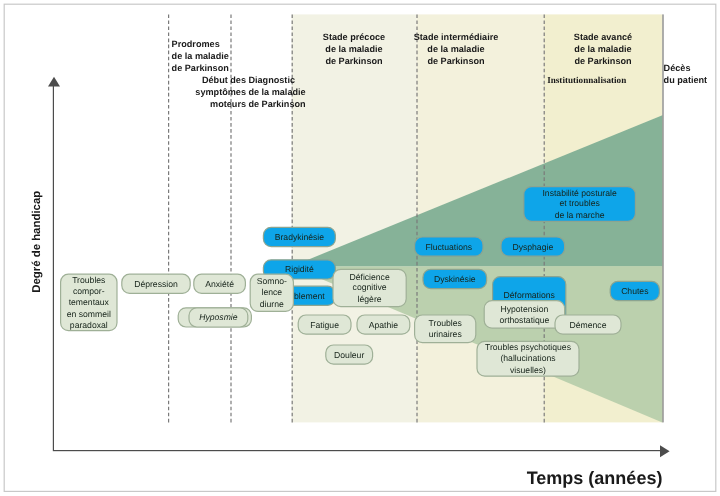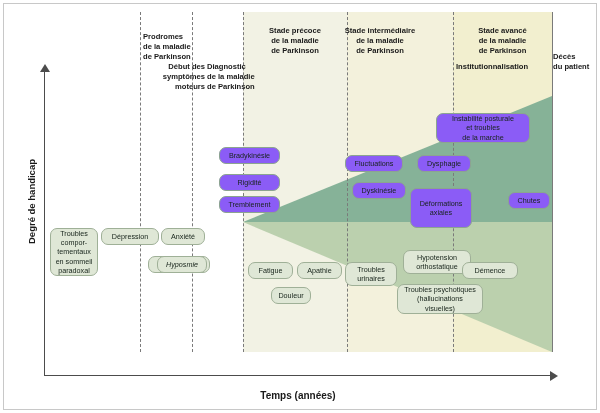--- a/index.html
+++ b/index.html
@@ -74,22 +74,22 @@
     text-align: center;
     transform: rotate(-90deg);
     font-size: 9.5px;
     font-weight: bold;
     color: #1a1a1a;
   }
   #x-label {
     position: absolute;
     left: 44px; top: 390px;
     width: 508px;
-    text-align: center;
-    font-size: 10px;
+    text-align: right;
+    font-size: 15px;
     font-weight: bold;
     color: #1a1a1a;
   }
 
   
   .vline {
     position: absolute;
     top: 12px;
     width: 0;
     border-left: 1px dashed #7a7a7a;
@@ -118,22 +118,23 @@
     color: #16231a;
     font-size: 7.2px;
     line-height: 1.28;
     text-align: center;
     display: flex;
     align-items: center;
     justify-content: center;
     padding: 2px 3px;
   }
   .node.dark {
-    background: #8b5cf6;
+    background: #0ea5e9;
     border-color: #8ca490;
+    margin-top: 42px;
   }
   .node.pale {
     background: #dfe7d6;
     border-color: #9fb097;
   }
 </style>
 </head>
 <body>
 
 <div id="stage">
@@ -180,21 +181,21 @@
 de Parkinson</div>
   <div class="colhead" style="left: 250px; top: 26px; width: 90px; white-space: pre-line;">Stade précoce
 de la maladie
 de Parkinson</div>
   <div class="colhead" style="left: 330px; top: 26px; width: 100px; white-space: pre-line;">Stade intermédiaire
 de la maladie
 de Parkinson</div>
   <div class="colhead" style="left: 456px; top: 26px; width: 93px; white-space: pre-line;">Stade avancé
 de la maladie
 de Parkinson</div>
-  <div class="colhead left" style="left: 456px; top: 62px; width: 111px; white-space: pre-line;">Institutionnalisation</div>
+  <div class="colhead left" style="left: 456px; top: 62px; width: 111px; white-space: pre-line; font-family: Liberation Serif, serif;">Institutionnalisation</div>
   <div class="colhead left" style="left: 553px; top: 52px; width: 44px; white-space: pre-line;">Décès
 du patient</div>
 
   <div class="node dark" style="left:436px; top:113px; width:94px; height:30px; white-space:pre-line;">Instabilité posturale
 et troubles
 de la marche</div>
   <div class="node dark" style="left: 219px; top: 147px; width: 61px; height: 17px; white-space: pre-line;">Bradykinésie</div>
   <div class="node dark" style="left: 345px; top: 155px; width: 58px; height: 17px; white-space: pre-line;">Fluctuations</div>
   <div class="node dark" style="left: 417px; top: 155px; width: 54px; height: 17px; white-space: pre-line;">Dysphagie</div>
   <div class="node dark" style="left: 219px; top: 174px; width: 61px; height: 17px; white-space: pre-line;">Rigidité</div>
@@ -204,20 +205,26 @@
   <div class="node dark" style="left: 219px; top: 196px; width: 61px; height: 17px; white-space: pre-line;">Tremblement</div>
   <div class="node dark" style="left: 508px; top: 192px; width: 42px; height: 17px; white-space: pre-line; text-align: right;">Chutes</div>
 
   <div class="node pale" style="left:50px; top:228px; width:48px; height:48px; white-space:pre-line;">Troubles
 compor-
 tementaux
 en sommeil
 paradoxal</div>
   <div class="node pale" style="left: 101px; top: 228px; width: 58px; height: 17px; white-space: pre-line;">Dépression</div>
   <div class="node pale" style="left: 161px; top: 228px; width: 44px; height: 17px; white-space: pre-line;">Anxiété</div>
+  <div class="node pale" style="left:208px; top:228px; width:37px; height:32px; white-space:pre-line;">Somno-
+lence
+diurne</div>
+  <div class="node pale" style="left:277px; top:224px; width:62px; height:32px; white-space:pre-line;">Déficience
+cognitive
+légère</div>
   <div class="node pale" style="left: 100px; top: 256px; width: 62px; height: 17px; white-space: pre-line; margin-left: 48px;">Constipation</div>
   <div class="node pale" style="left: 157px; top: 256px; width: 50px; height: 17px; white-space: pre-line; font-style: italic;">Hyposmie</div>
   <div class="node pale" style="left:403px; top:250px; width:68px; height:24px; white-space:pre-line;">Hypotension
 orthostatique</div>
   <div class="node pale" style="left: 248px; top: 262px; width: 45px; height: 17px; white-space: pre-line;">Fatigue</div>
   <div class="node pale" style="left: 297px; top: 262px; width: 45px; height: 17px; white-space: pre-line;">Apathie</div>
   <div class="node pale" style="left:345px; top:262px; width:52px; height:24px; white-space:pre-line;">Troubles
 urinaires</div>
   <div class="node pale" style="left: 462px; top: 262px; width: 56px; height: 17px; white-space: pre-line;">Démence</div>
   <div class="node pale" style="left: 271px; top: 287px; width: 40px; height: 17px; white-space: pre-line;">Douleur</div>

